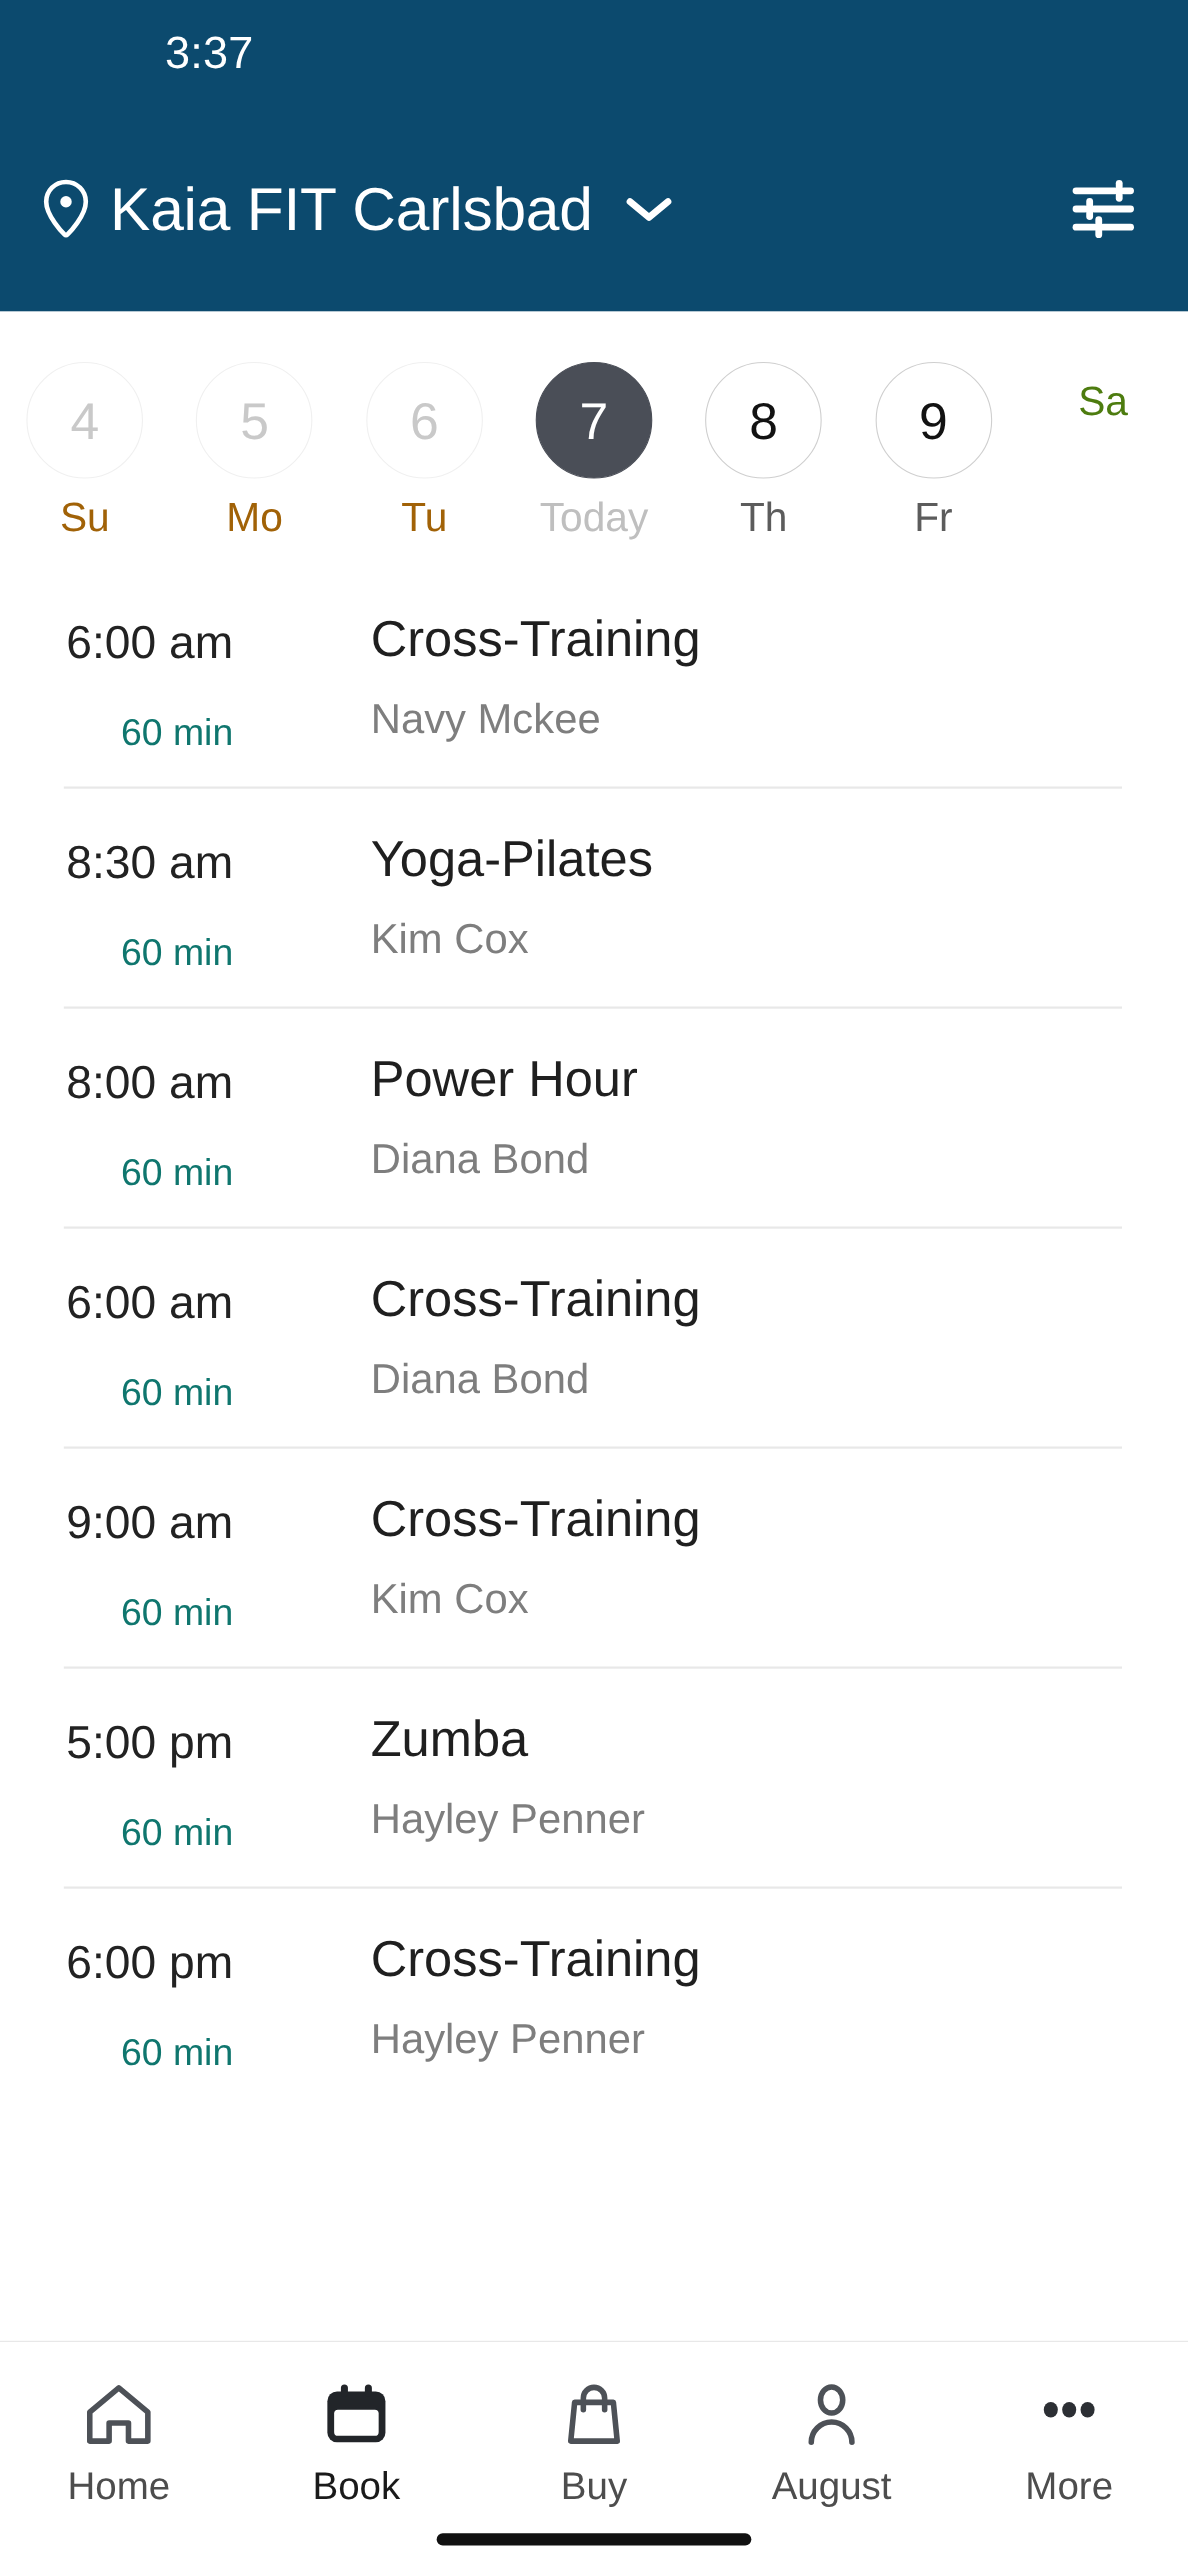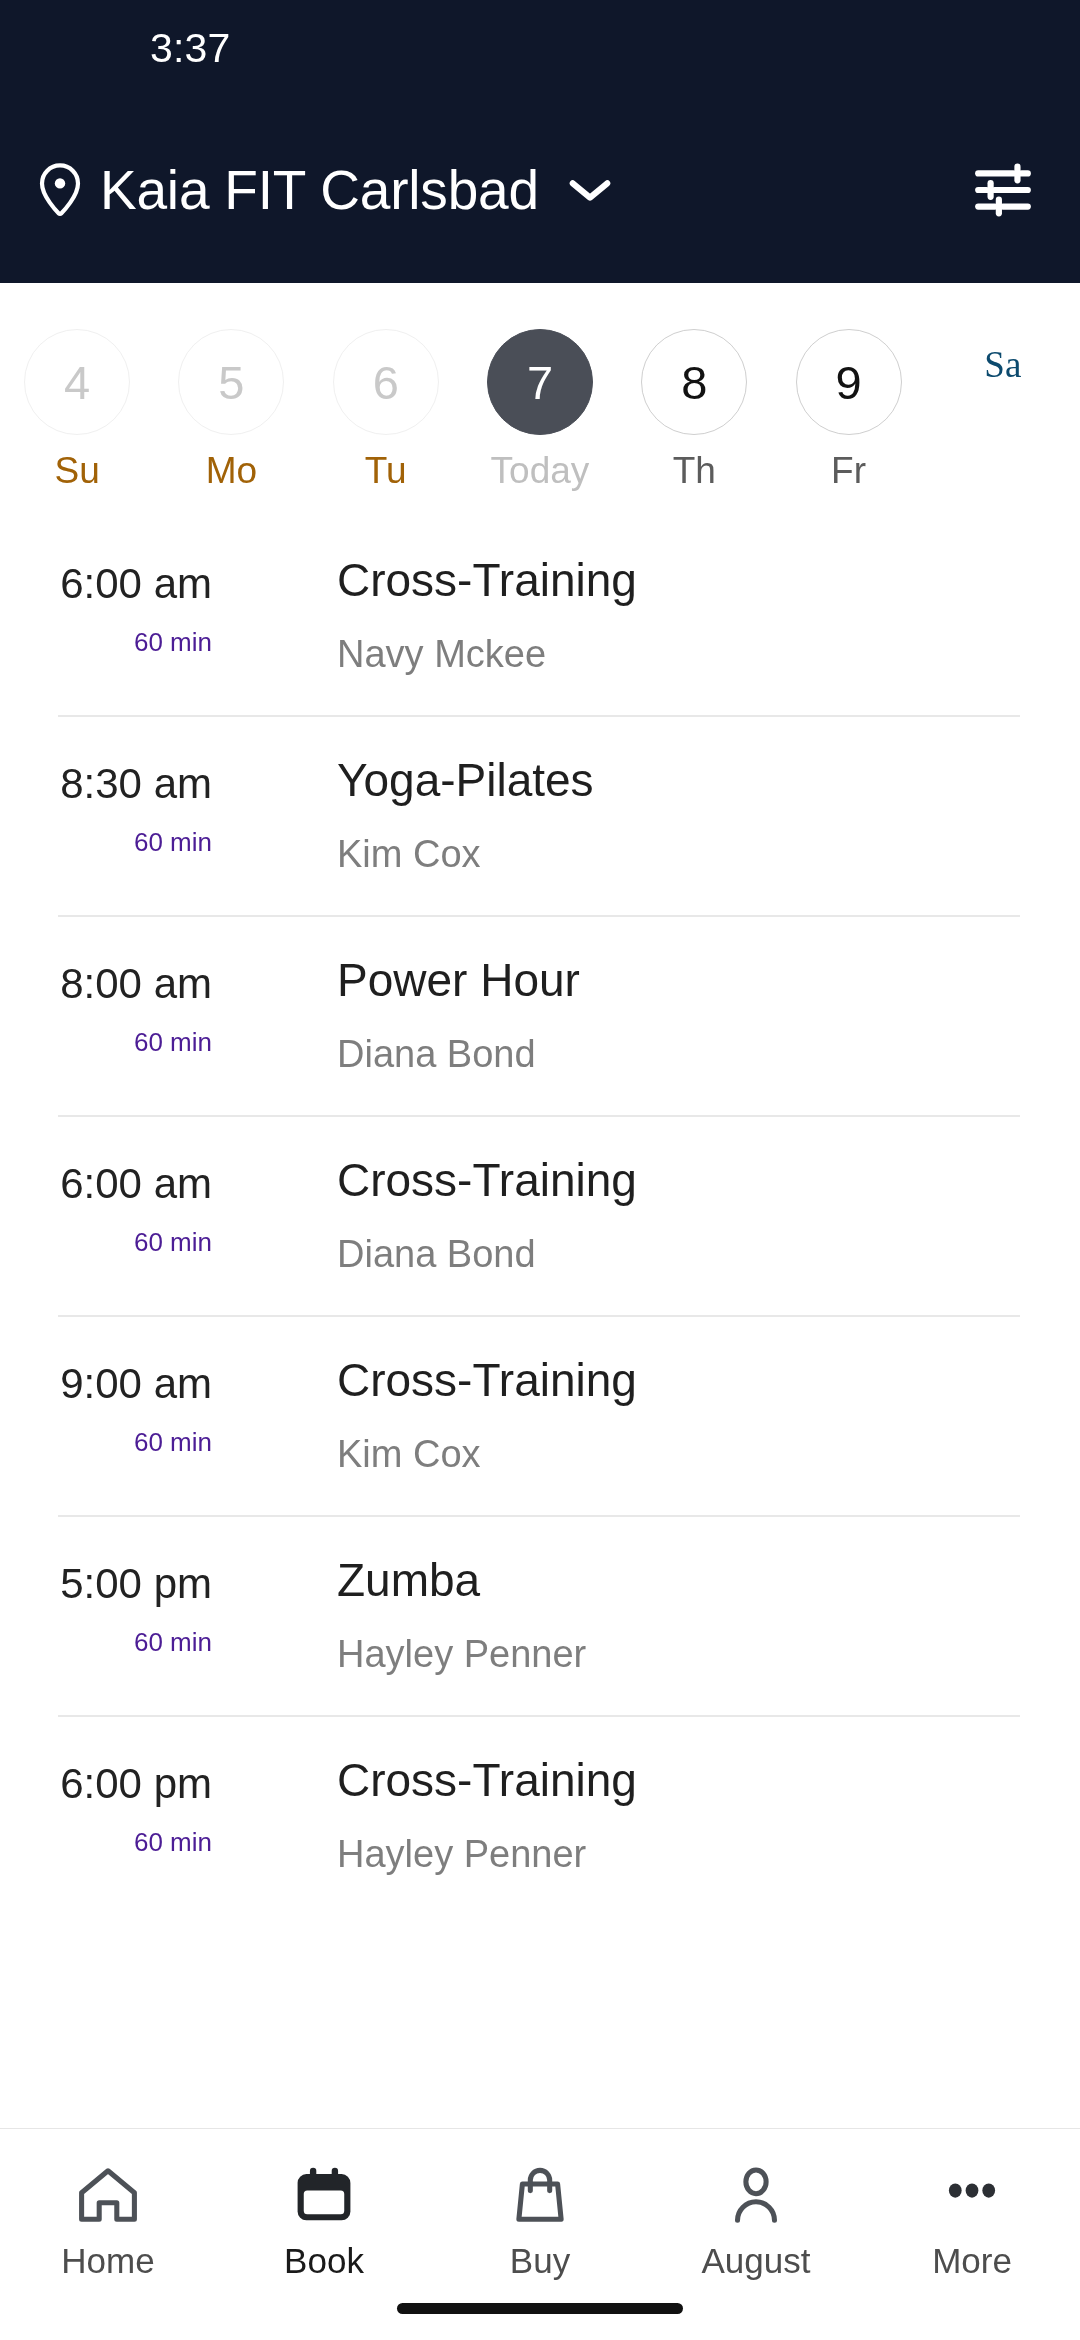--- a/index.html
+++ b/index.html
@@ -6,21 +6,21 @@
   html, body {
     width:1080px; height:2340px;
     background:#ffffff;
     font-family:"Liberation Sans", sans-serif;
     overflow:hidden;
   }
   .phone { position:relative; width:1080px; height:2340px; background:#ffffff; display:flex; flex-direction:column; }
 
   
   .header {
-    background:#0f172a;
+    background:#0c4a6e;
     height:283px;
     flex:0 0 283px;
     position:relative;
   }
   .statusbar {
     height:96px;
     display:flex; align-items:center;
     padding-left:150px;
   }
   .status-time {
@@ -70,21 +70,21 @@
   .daycircle.future { border:1.5px solid #CFCFCF; background:#ffffff; color:#121212; }
   .daycircle.muted  { border:1.5px solid #F2F2F2; background:#F2F2F2; color:#C9C9C9; }
   .daylabel {
     margin-top:17px;
     font-size:37px;
     line-height:1;
   }
   .daylabel.past   { color:#a16207; }
   .daylabel.today  { color:#BFBFBF; }
   .daylabel.future { color:#5C5C5C; }
-  .daylabel.muted  { color:#0c4a6e;font-family:Liberation Serif, serif; }
+  .daylabel.muted  { color:#4d7c0f; }
 
   
   .date-heading {
     flex:0 0 130px;
     display:flex; align-items:center;
     padding-left:58px;
     font-size:55px;
     color:#2C2C2C;
     font-weight:400;
     letter-spacing:-0.2px;
@@ -116,24 +116,24 @@
     display:flex; flex-direction:column; align-items:flex-end;
     padding-right:0;
   }
   .cls-time {
     font-size:42px;
     color:#222222;
     line-height:1;
     margin-top:26px;
   }
   .cls-dur {
-    font-size:26px;
-    color:#4c1d95;
-    line-height:1;
-    margin-top:24px;
+    font-size:34px;
+    color:#0f766e;
+    line-height:1;
+    margin-top:44px;
   }
   .infocol {
     flex:1 1 auto;
     padding-left:125px;
     min-width:0;
   }
   .cls-name {
     font-size:46px;
     color:#1F1F1F;
     line-height:1;

